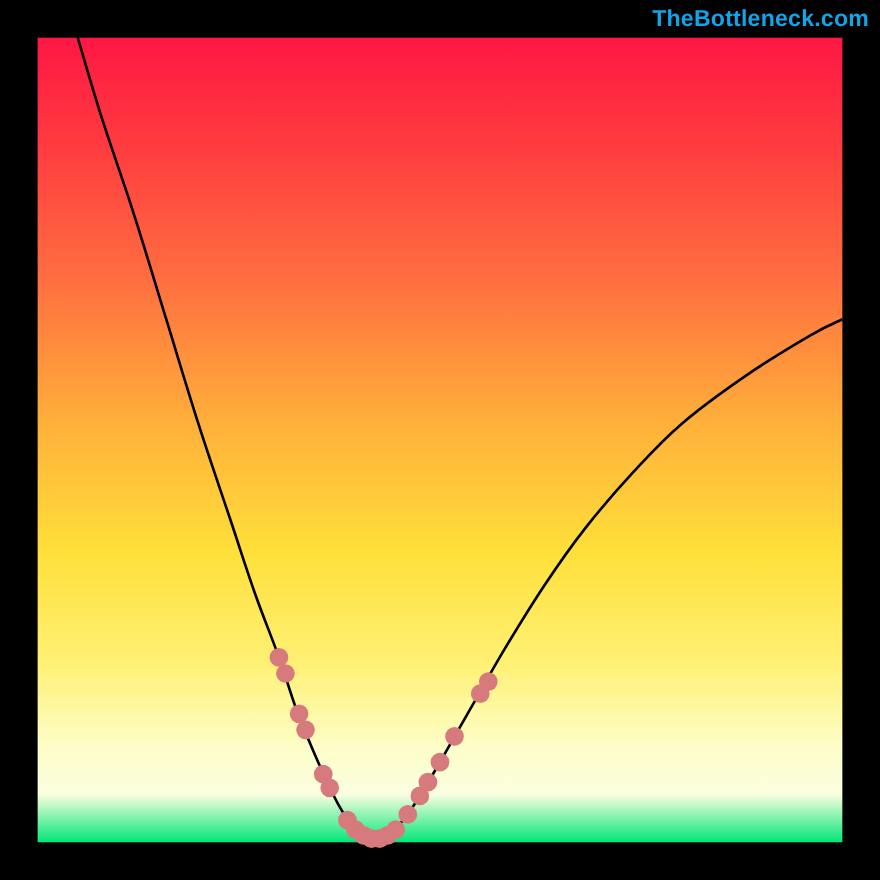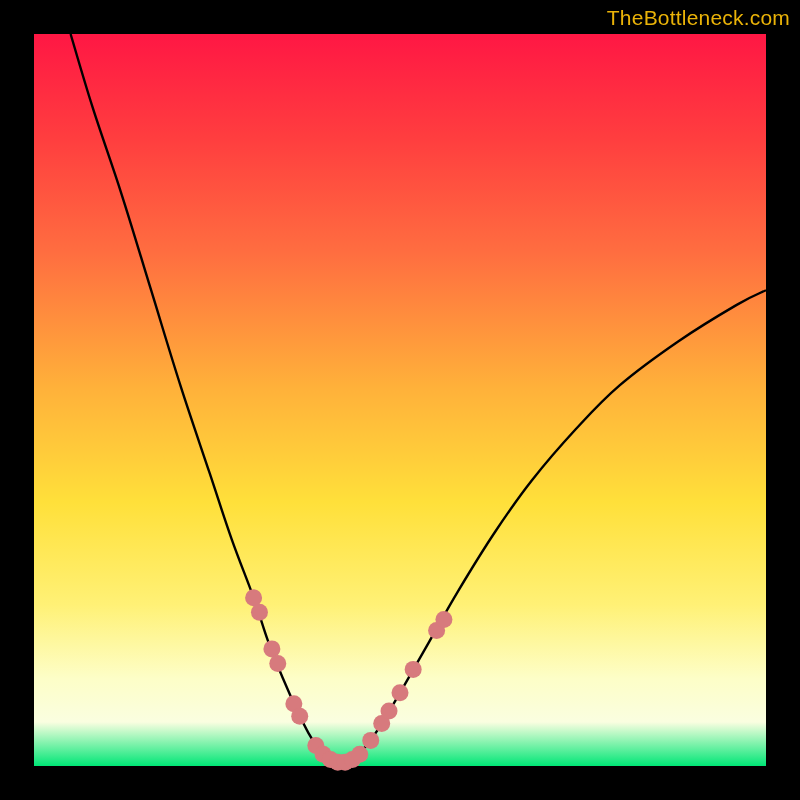--- a/index.html
+++ b/index.html
@@ -28,24 +28,24 @@
     
   }
   .gradient {
     position: absolute;
     left: 0; top: 0; right: 0; bottom: 0;
   }
   .watermark {
     position: absolute;
     top: 6px;
     right: 10px;
-    color: #eab308;
+    color: #0ea5e9;
     font-size: 21px;
     letter-spacing: 0.2px;
-    font-weight: 400;
+    font-weight: 700;
     z-index: 10;
   }
   svg.curve {
     position: absolute;
     left: 0; top: 0;
     width: 732px;
     height: 732px;
     overflow: visible;
   }
   .dot {

